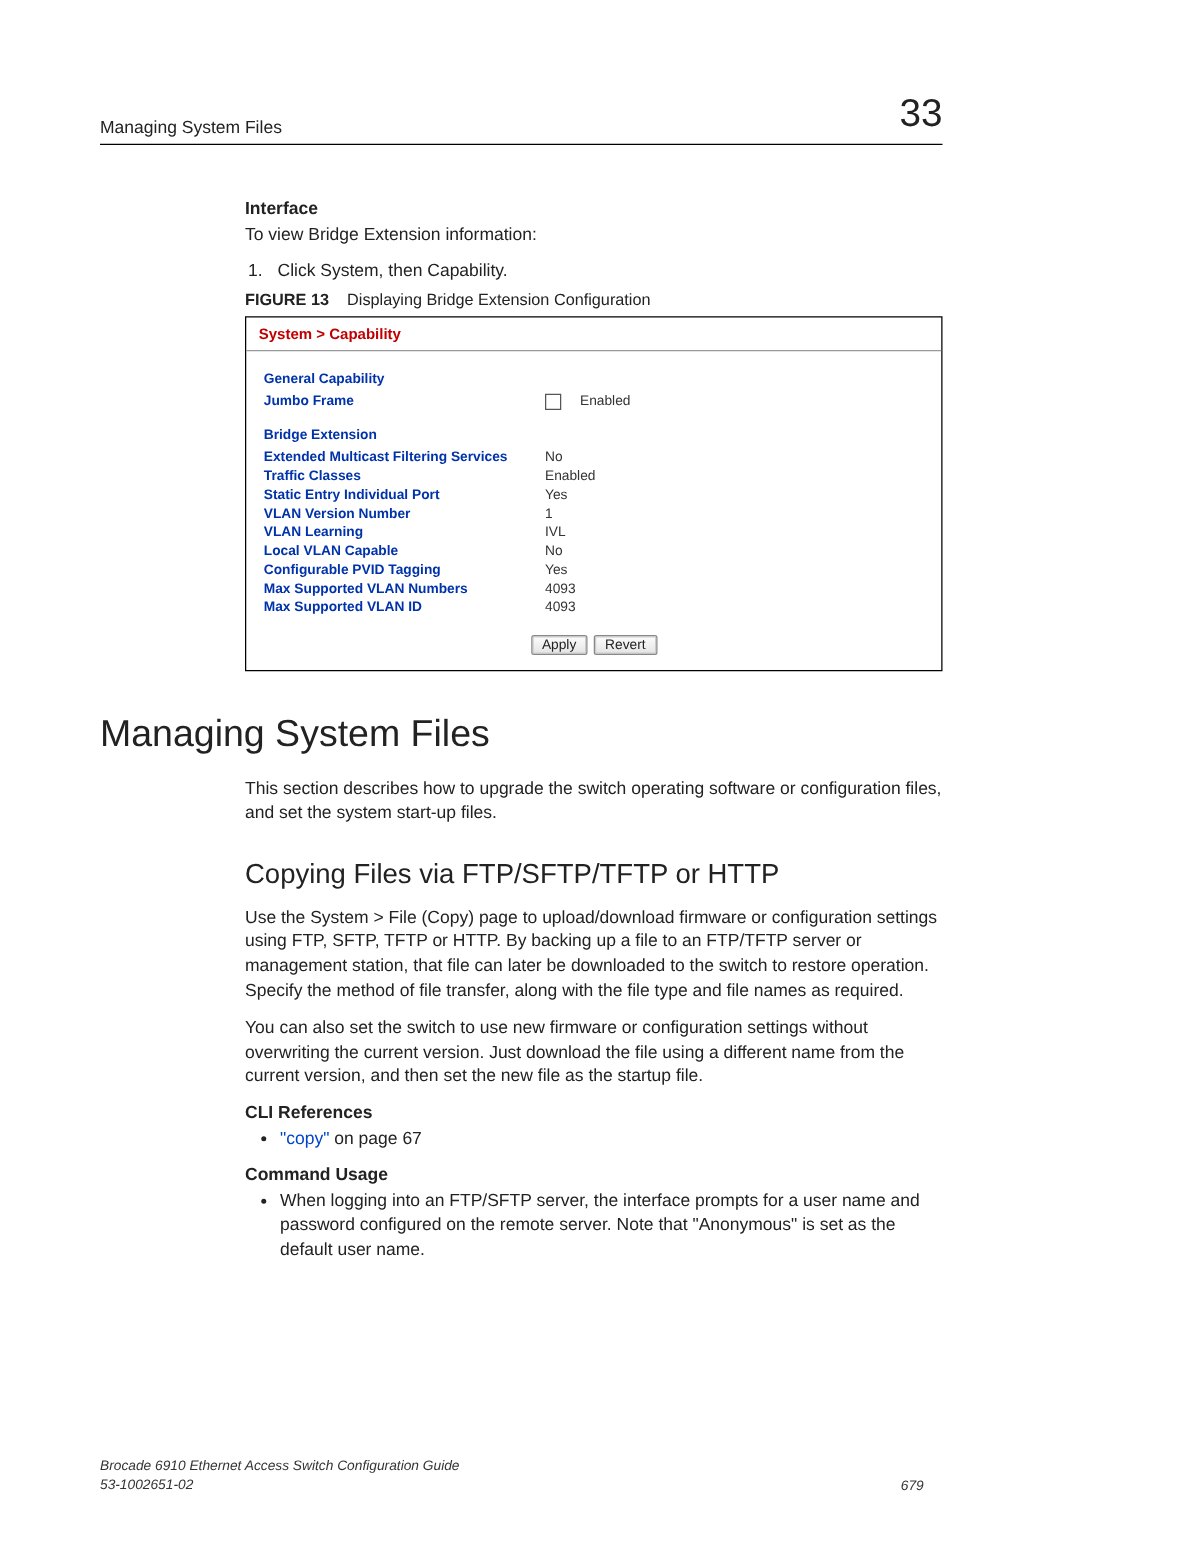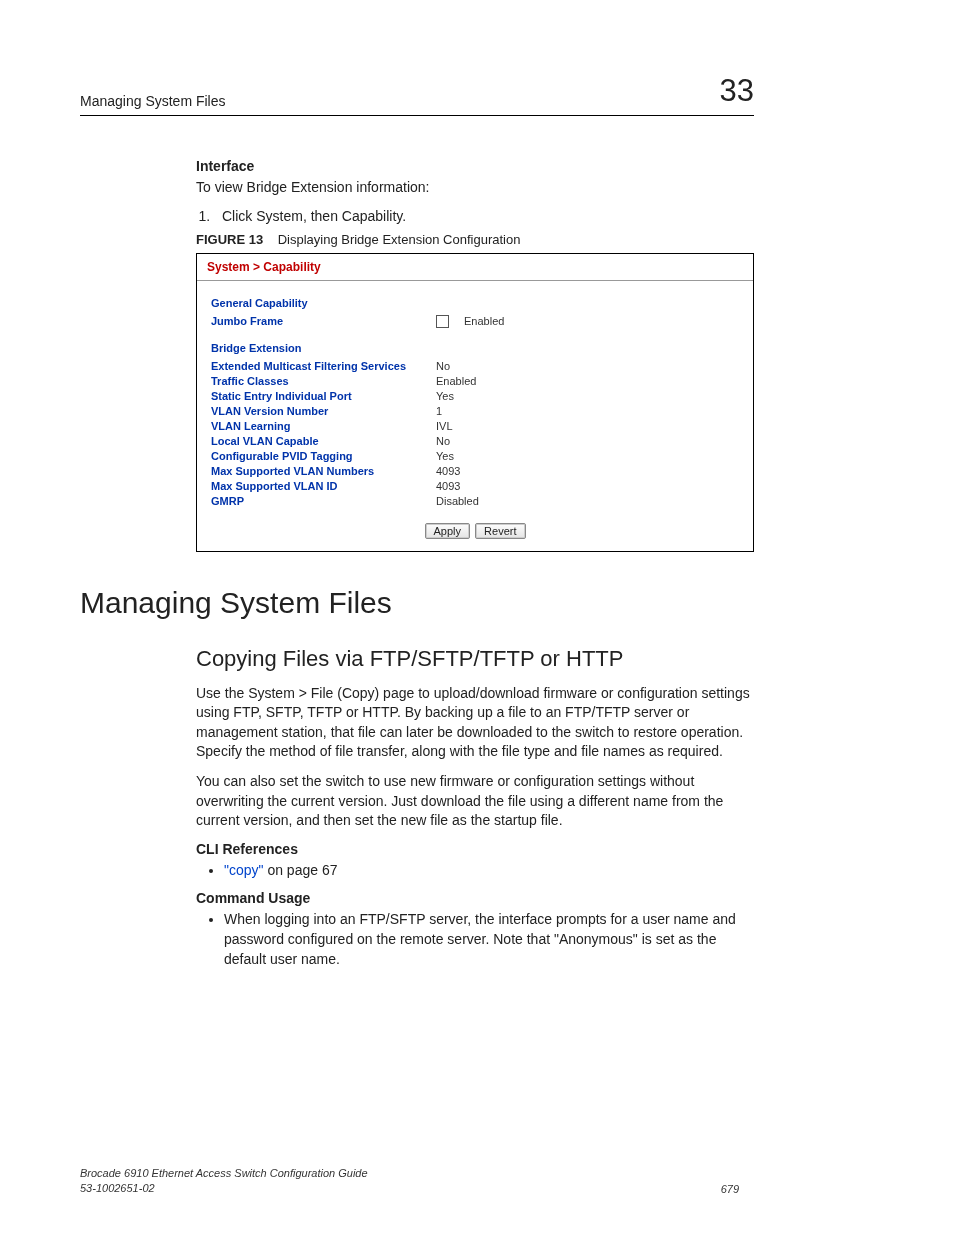--- a/index.html
+++ b/index.html
@@ -235,37 +235,34 @@
               <div class="ui-val">Yes</div>
             </div>
             <div class="ui-row">
               <div class="ui-label">Max Supported VLAN Numbers</div>
               <div class="ui-val">4093</div>
             </div>
             <div class="ui-row">
               <div class="ui-label">Max Supported VLAN ID</div>
               <div class="ui-val">4093</div>
             </div>
-            <div class="ui-row">
-              <div class="ui-label">GMRP</div>
-              <div class="ui-val">Disabled</div>
-            </div>
           </div>
 
         <div class="btn-row">
           <span class="btn">Apply</span>
           <span class="btn">Revert</span>
         </div>
       </div>
     </div>
   </div>
 
   <h1 class="section">Managing System Files</h1>
 
   <div class="content-indent">
+    <div class="para">This section describes how to upgrade the switch operating software or configuration files, and set the system start-up files.</div>
 
     <h2 class="subsection">Copying Files via FTP/SFTP/TFTP or HTTP</h2>
 
     <div class="para">Use the System &gt; File (Copy) page to upload/download firmware or configuration settings using FTP, SFTP, TFTP or HTTP. By backing up a file to an FTP/TFTP server or management station, that file can later be downloaded to the switch to restore operation. Specify the method of file transfer, along with the file type and file names as required.</div>
     <div class="para">You can also set the switch to use new firmware or configuration settings without overwriting the current version. Just download the file using a different name from the current version, and then set the new file as the startup file.</div>
 
     <div class="bold-sm">CLI References</div>
     <ul class="bullets">
       <li>
         <span class="link">"copy"</span><span> on page 67</span>

